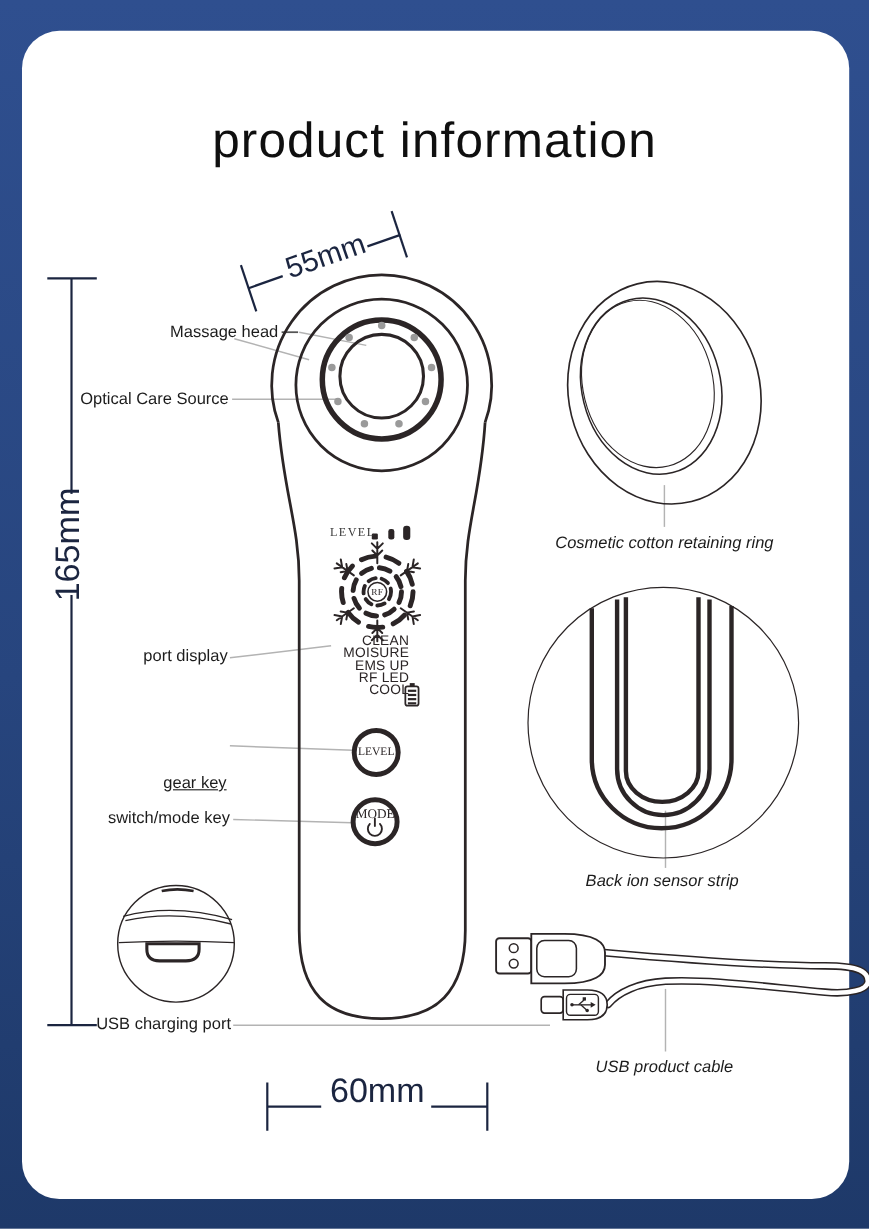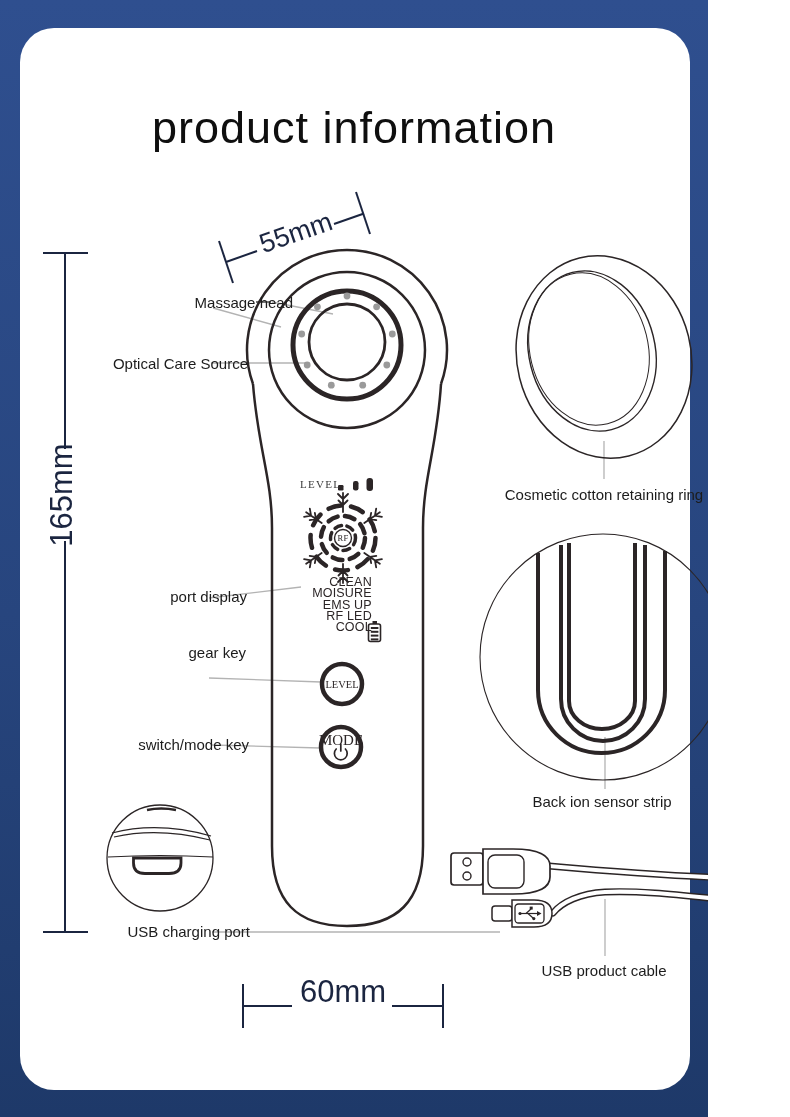--- a/index.html
+++ b/index.html
@@ -1,35 +1,35 @@
 <!DOCTYPE html>
 <html><head>
 <meta charset="utf-8">
 <style>
   html,body{margin:0;padding:0;}
-  .page{position:relative;width:708px;height:1117px;overflow:hidden;
+  .page{position:relative;width:790px;height:1117px;overflow:hidden;
         background:linear-gradient(180deg,#2f4f8f 0%,#27457e 55%,#1e3969 100%);
         font-family:"Liberation Sans",sans-serif;}
   .panel{position:absolute;left:20px;top:28px;right:18px;bottom:27px;
          background:#ffffff;border-radius:34px;}
   .art{position:absolute;left:0;top:0;}
   .page-title{position:absolute;top:72px;left:0;right:0;text-align:center;
               font-size:45px;letter-spacing:1px;color:#0f0f0f;font-weight:400;}
   .lbl{position:absolute;font-size:15px;color:#1c1c1c;white-space:nowrap;}
-  .ra{transform:translate(-100%,-50%);margin-left:40px;}
-  .ca{transform:translate(-50%,-50%);}
+  .ra{transform:translate(-100%,-50%);}
+  .ca{transform:translate(-50%,-50%);font-style:italic;}
   .dim{position:absolute;color:#1b2540;white-space:nowrap;font-weight:400;}
   .dim-165{left:62px;top:495px;font-size:31px;transform:translate(-50%,-50%) rotate(-90deg);}
   .dim-55{left:296px;top:233px;font-size:27px;transform:translate(-50%,-50%) rotate(-19deg);}
   .dim-60{left:343px;top:992px;font-size:31px;transform:translate(-50%,-50%);}
   .dtext{position:absolute;color:#2b2526;white-space:nowrap;transform:translate(-50%,-50%);font-family:Liberation Serif, serif;}
   .level-ind{left:300px;top:478px;transform:none;font-size:11px;letter-spacing:1.3px;color:#3a3a3a;}
   .rf-core{left:343px;top:538px;font-size:8.5px;letter-spacing:.4px;}
   .btn-level{left:342px;top:684px;font-size:10.5px;}
-  .btn-mode{left:341px;top:740px;font-size:15px;}
+  .btn-mode{left:341px;top:740px;font-size:12px;}
   .modes{position:absolute;left:342px;top:577px;transform:translateX(-50%);
          text-align:right;font-size:12.5px;line-height:11.3px;letter-spacing:.2px;color:#2b2526;}
 </style>
 </head>
 <body>
 
 <div class="page">
   <div class="panel"></div>
 
   <svg class="art" width="790" height="1117" viewBox="0 0 790 1117">
@@ -174,21 +174,21 @@
 
   <h1 class="page-title">product information</h1>
 
   <div class="dim dim-55">55mm</div>
   <div class="dim dim-165">165mm</div>
   <div class="dim dim-60">60mm</div>
 
   <div class="lbl ra" style="left:253px;top:302px;">Massage head</div>
   <div class="lbl ra" style="left:208px;top:363px;">Optical Care Source</div>
   <div class="lbl ra" style="left:207px;top:596px;">port display</div>
-  <div class="lbl ra" style="left:206px;top:652px;">gear key</div>
+  <div class="lbl ra" style="left:206px;top:712px;text-decoration:underline;">gear key</div>
   <div class="lbl ra" style="left:209px;top:744px;">switch/mode key</div>
   <div class="lbl ra" style="left:210px;top:931px;">USB charging port</div>
   <div class="lbl ca" style="left:604px;top:494px;">Cosmetic cotton retaining ring</div>
   <div class="lbl ca" style="left:602px;top:801px;">Back ion sensor strip</div>
   <div class="lbl ca" style="left:604px;top:970px;">USB product cable</div>
 
   <div class="dtext level-ind">LEVEL</div>
   <div class="dtext rf-core">RF</div>
   <div class="modes">
     <div>CLEAN</div>

